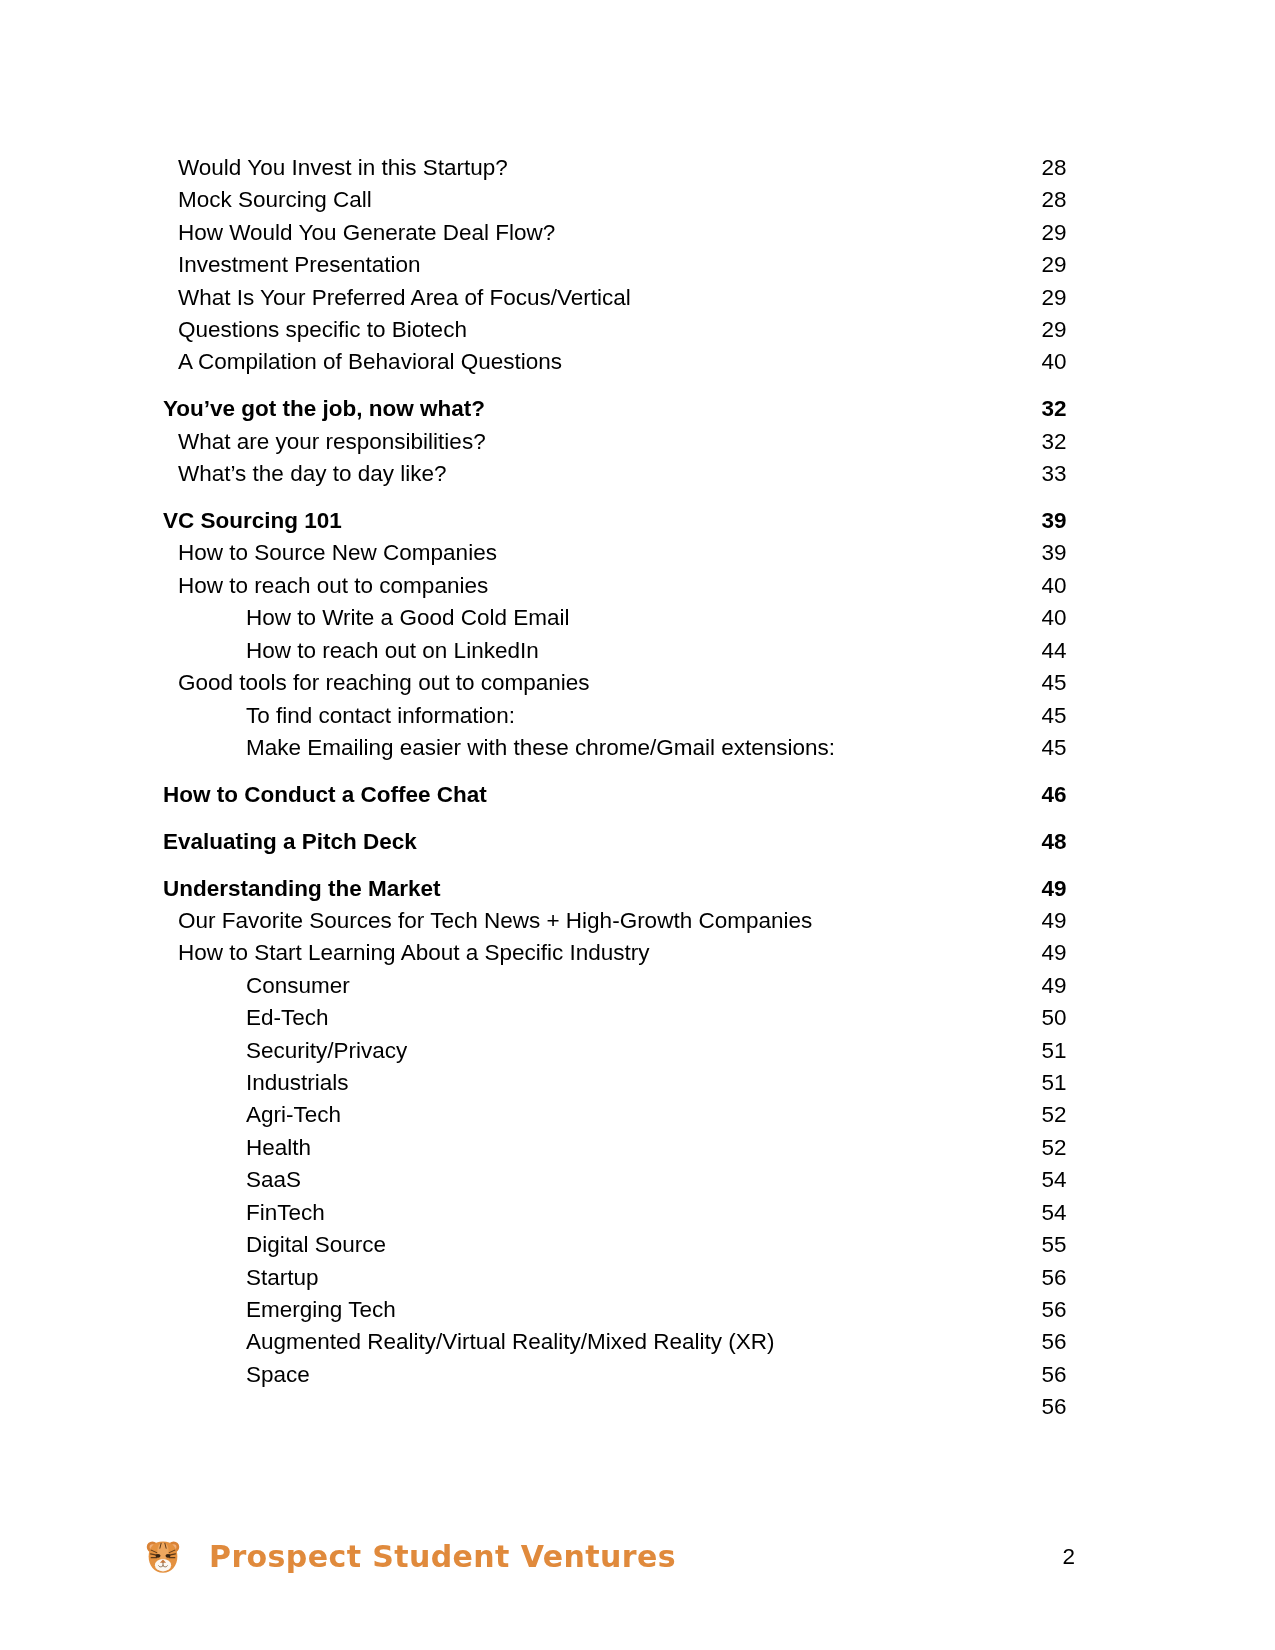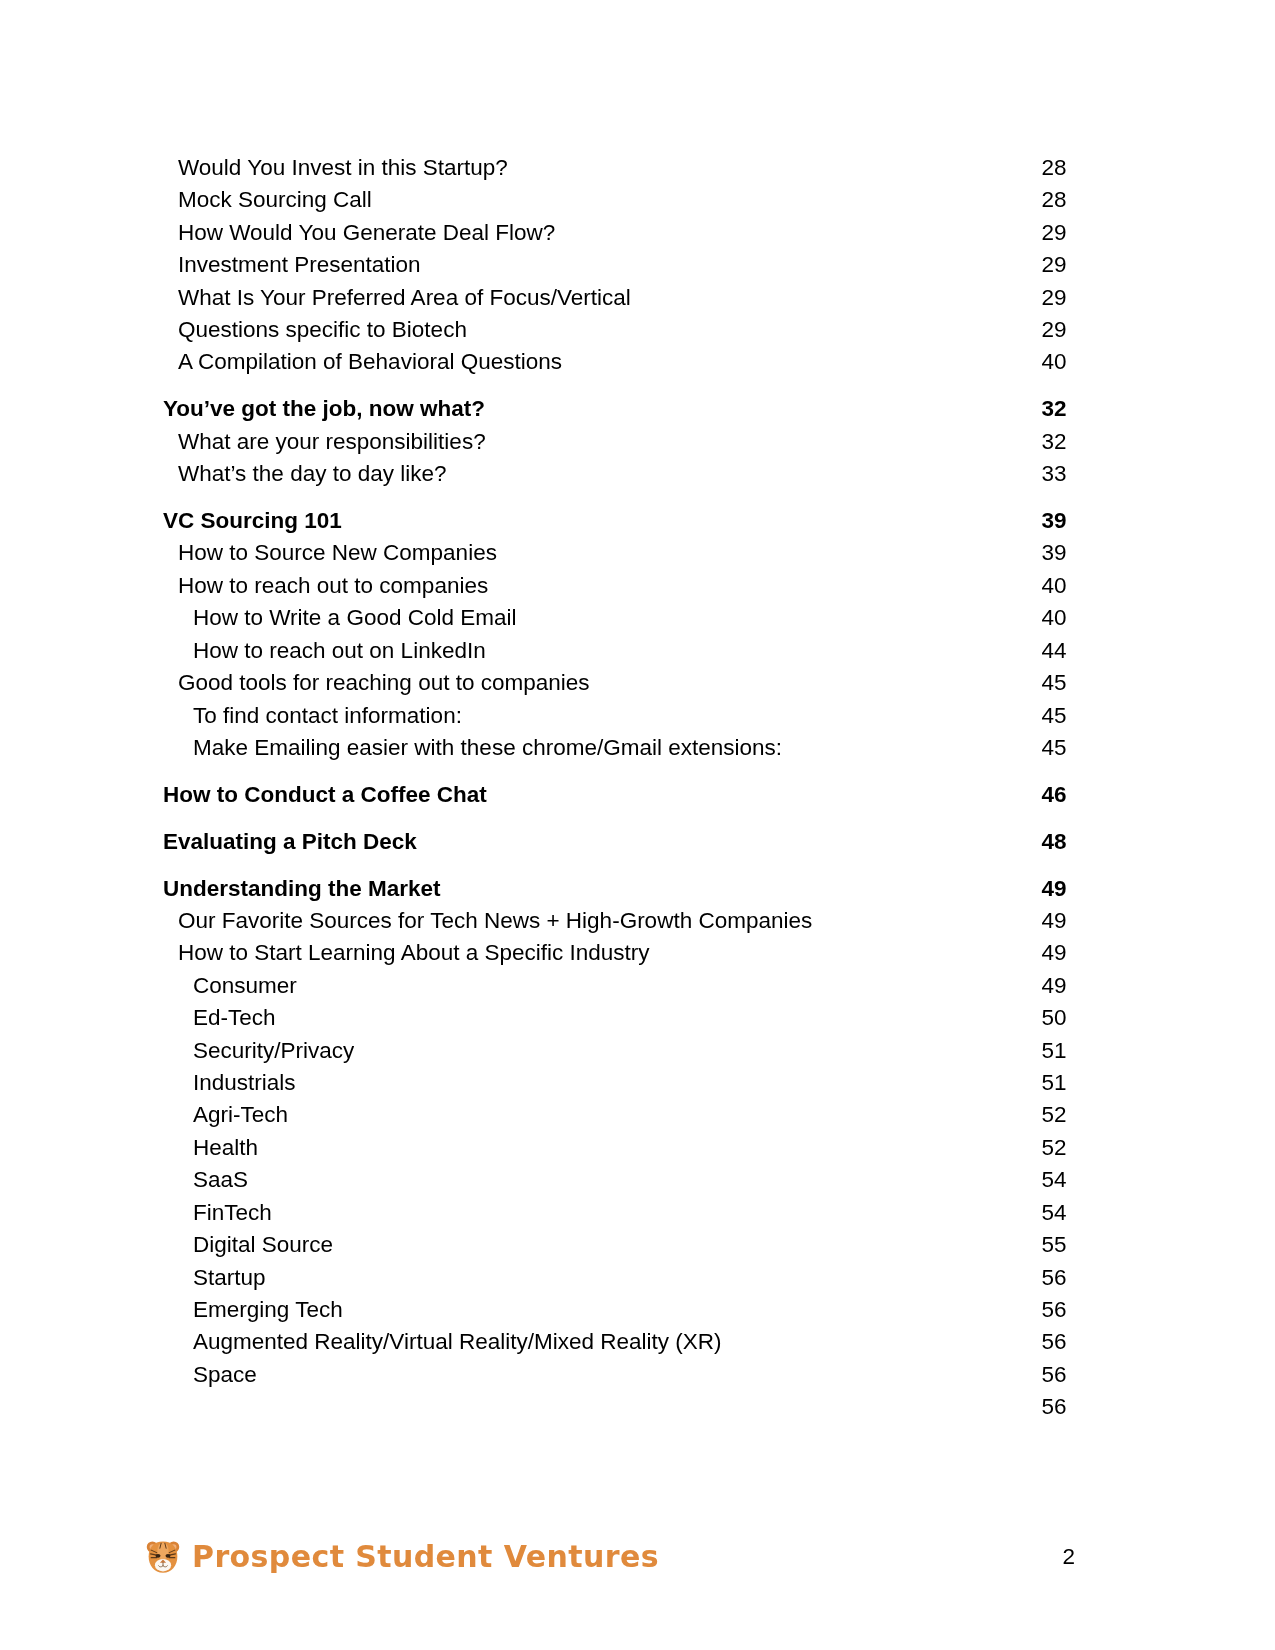--- a/index.html
+++ b/index.html
@@ -51,21 +51,21 @@
   }
   .toc-row .pageno {
     flex: 0 0 auto;
     text-align: center;
     width: 46px;
   }
 
   
   .lvl0 .title { margin-left: 0px; }
   .lvl1 .title { margin-left: 35px; }
-  .lvl2 .title { margin-left: 50px; }
+  .lvl2 .title { margin-left: 103px; }
 
   
   .lvl0 { font-weight: bold; margin-left: 20px; }
   .lvl0 .pageno { font-weight: bold; }
 
   
   .gap-before { margin-top: 14.5px; }
 
   
   .footer {
@@ -74,21 +74,21 @@
     top: 1527px;
     width: 934px;
     height: 60px;
     display: flex;
     align-items: center;
     justify-content: space-between;
   }
   .brand {
     display: flex;
     align-items: center;
-    gap: 9px;
+    gap: 26px;
   }
   .brand-mark {
     width: 40px;
     height: 40px;
     flex: 0 0 auto;
     display: block;
   }
   .brand-text {
     font-family: "DejaVu Sans", sans-serif;
     font-weight: bold;

